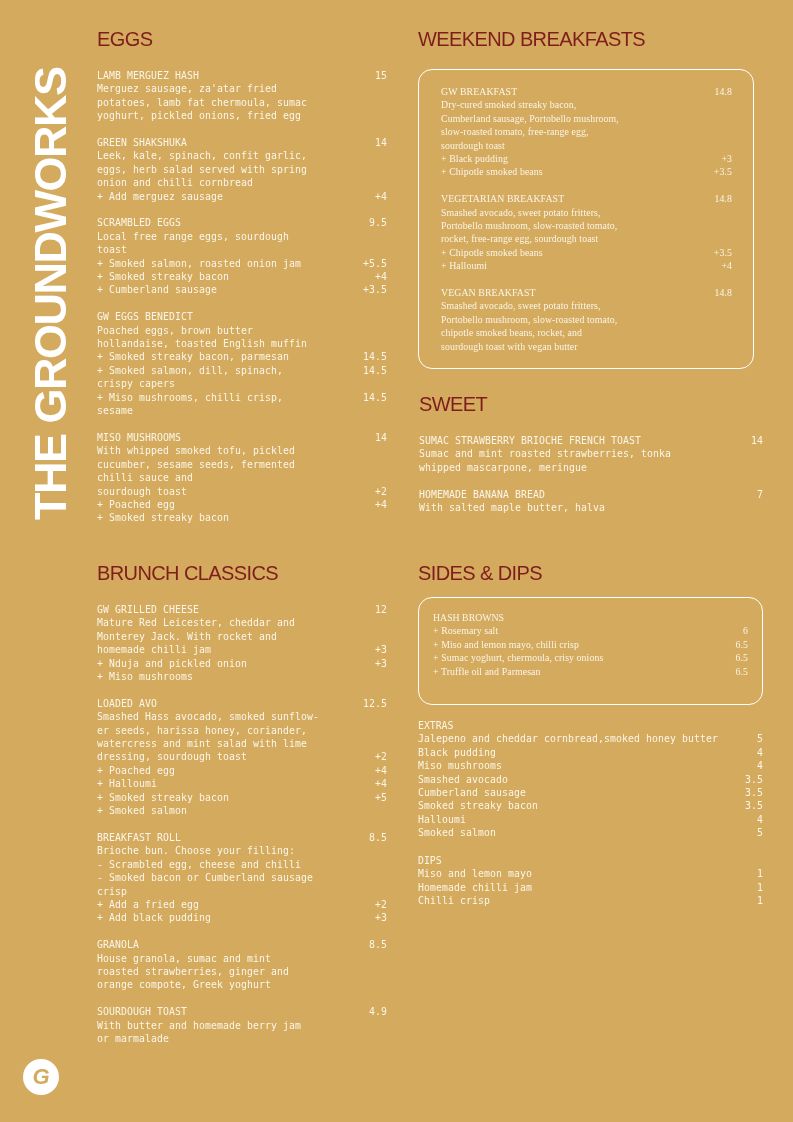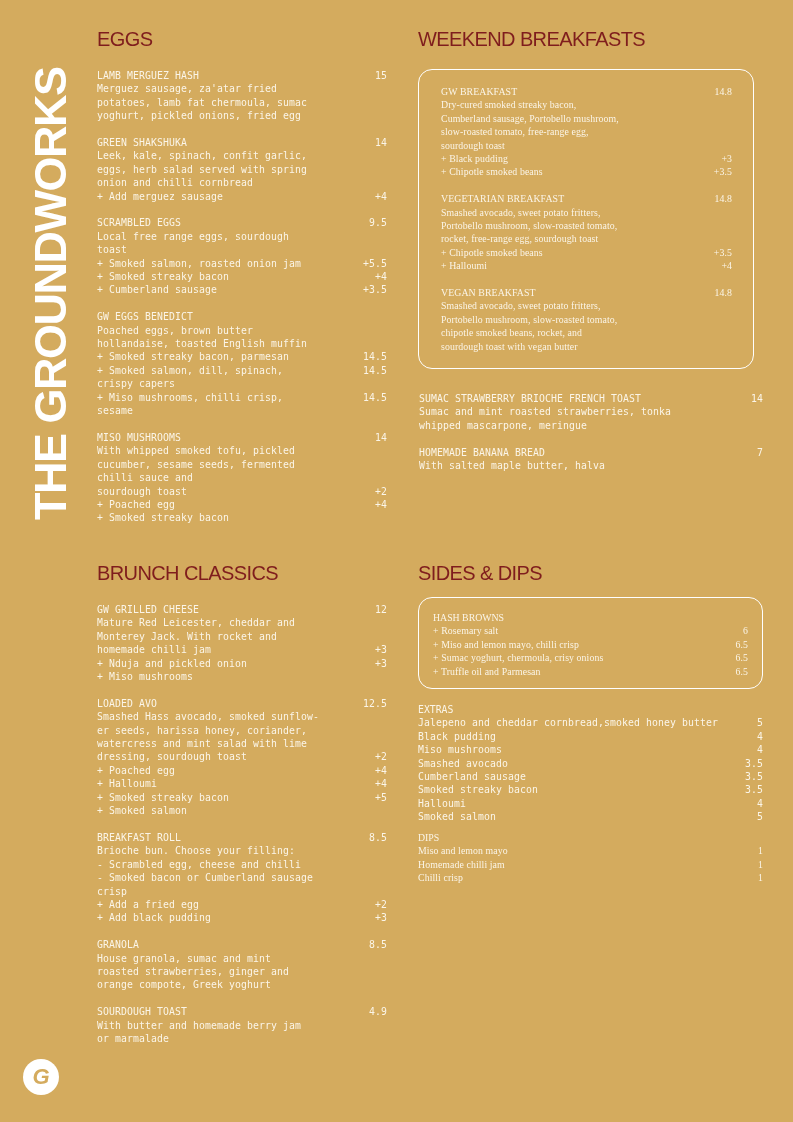--- a/index.html
+++ b/index.html
@@ -147,20 +147,21 @@
         <div class="row"><span class="txt">VEGAN BREAKFAST</span><span class="price">14.8</span></div>
         <div class="row"><span class="txt">Smashed avocado, sweet potato fritters,</span><span class="price"></span></div>
         <div class="row"><span class="txt">Portobello mushroom, slow-roasted tomato,</span><span class="price"></span></div>
         <div class="row"><span class="txt">chipotle smoked beans, rocket, and</span><span class="price"></span></div>
         <div class="row"><span class="txt">sourdough toast with vegan butter</span><span class="price"></span></div>
       </div>
     </div>
   </section>
 
 <section class="section" style="left:419px; top:392px; width:344px;">
+    <h2 class="section-title">SWEET</h2>
     <div class="menu-item">
       <div class="row"><span class="txt">SUMAC STRAWBERRY BRIOCHE FRENCH TOAST</span><span class="price">14</span></div>
       <div class="row"><span class="txt">Sumac and mint roasted strawberries, tonka</span><span class="price"></span></div>
       <div class="row"><span class="txt">whipped mascarpone, meringue</span><span class="price"></span></div>
     </div>
     <div class="menu-item">
       <div class="row"><span class="txt">HOMEMADE BANANA BREAD</span><span class="price">7</span></div>
       <div class="row"><span class="txt">With salted maple butter, halva</span><span class="price"></span></div>
     </div>
   </section>
@@ -203,21 +204,21 @@
     </div>
     <div class="menu-item">
       <div class="row"><span class="txt">SOURDOUGH TOAST</span><span class="price">4.9</span></div>
       <div class="row"><span class="txt">With butter and homemade berry jam</span><span class="price"></span></div>
       <div class="row"><span class="txt">or marmalade</span><span class="price"></span></div>
     </div>
   </section>
 
 <section class="section" style="left:418px; top:561px; width:345px;">
   <h2 class="section-title">SIDES &amp; DIPS</h2>
-  <div class="box" style="padding:13px 14px 10px 14px; margin-top:-6px;">
+  <div class="box" style="padding:13px 14px 26px 14px; margin-top:-6px;">
     <div class="sub-label">HASH BROWNS</div>
     <div id="hash-options">
         <div class="row"><span class="txt">+ Rosemary salt</span><span class="price">6</span></div>
         <div class="row"><span class="txt">+ Miso and lemon mayo, chilli crisp</span><span class="price">6.5</span></div>
         <div class="row"><span class="txt">+ Sumac yoghurt, chermoula, crisy onions</span><span class="price">6.5</span></div>
         <div class="row"><span class="txt">+ Truffle oil and Parmesan</span><span class="price">6.5</span></div>
       </div>
   </div>
   <div style="margin-top:14px;">
     <div class="sub-label">EXTRAS</div>
@@ -225,21 +226,21 @@
         <div class="row"><span class="txt">Jalepeno and cheddar cornbread,smoked honey butter</span><span class="price">5</span></div>
         <div class="row"><span class="txt">Black pudding</span><span class="price">4</span></div>
         <div class="row"><span class="txt">Miso mushrooms</span><span class="price">4</span></div>
         <div class="row"><span class="txt">Smashed avocado</span><span class="price">3.5</span></div>
         <div class="row"><span class="txt">Cumberland sausage</span><span class="price">3.5</span></div>
         <div class="row"><span class="txt">Smoked streaky bacon</span><span class="price">3.5</span></div>
         <div class="row"><span class="txt">Halloumi</span><span class="price">4</span></div>
         <div class="row"><span class="txt">Smoked salmon</span><span class="price">5</span></div>
       </div>
   </div>
-  <div style="margin-top:7px;font-family:Liberation Serif, serif;">
+  <div style="margin-top:14px;">
     <div class="sub-label">DIPS</div>
     <div id="dips-list">
         <div class="row"><span class="txt">Miso and lemon mayo</span><span class="price">1</span></div>
         <div class="row"><span class="txt">Homemade chilli jam</span><span class="price">1</span></div>
         <div class="row"><span class="txt">Chilli crisp</span><span class="price">1</span></div>
       </div>
   </div>
 </section>
 
 </body></html>

